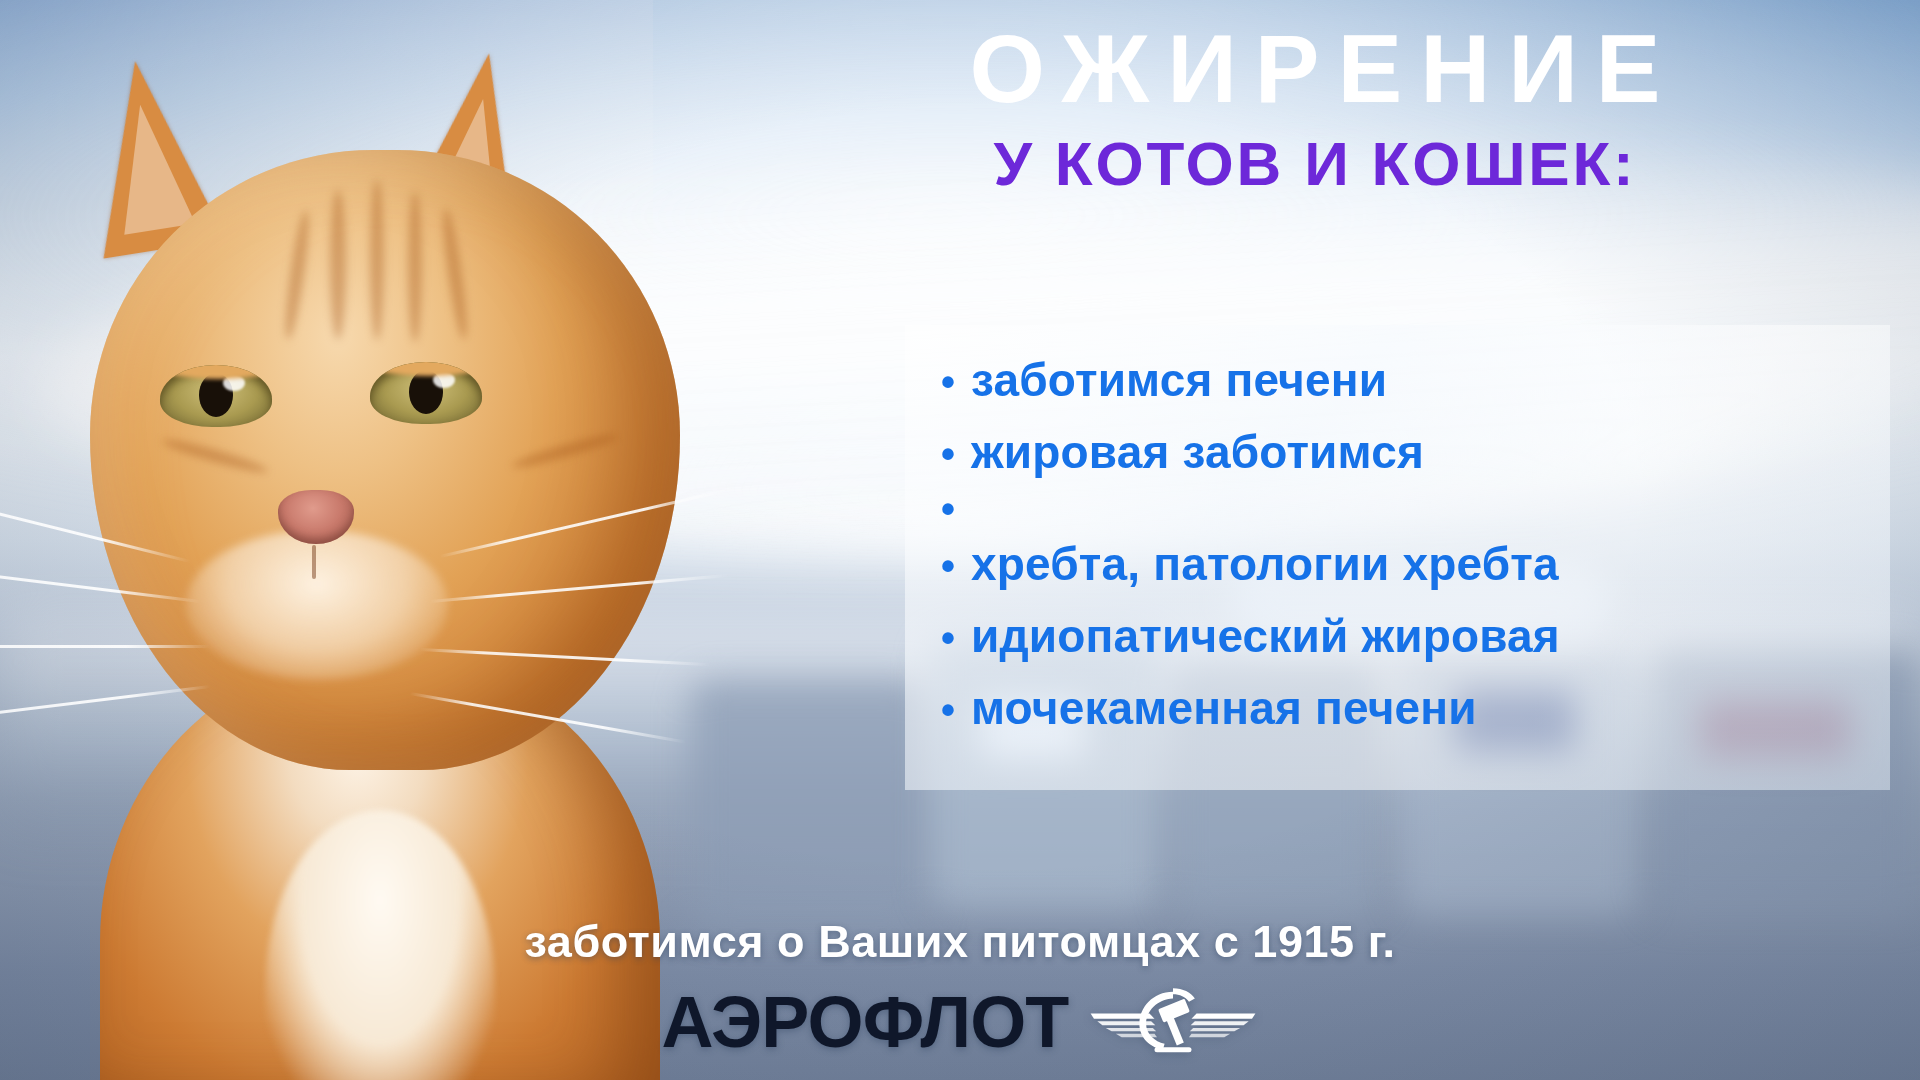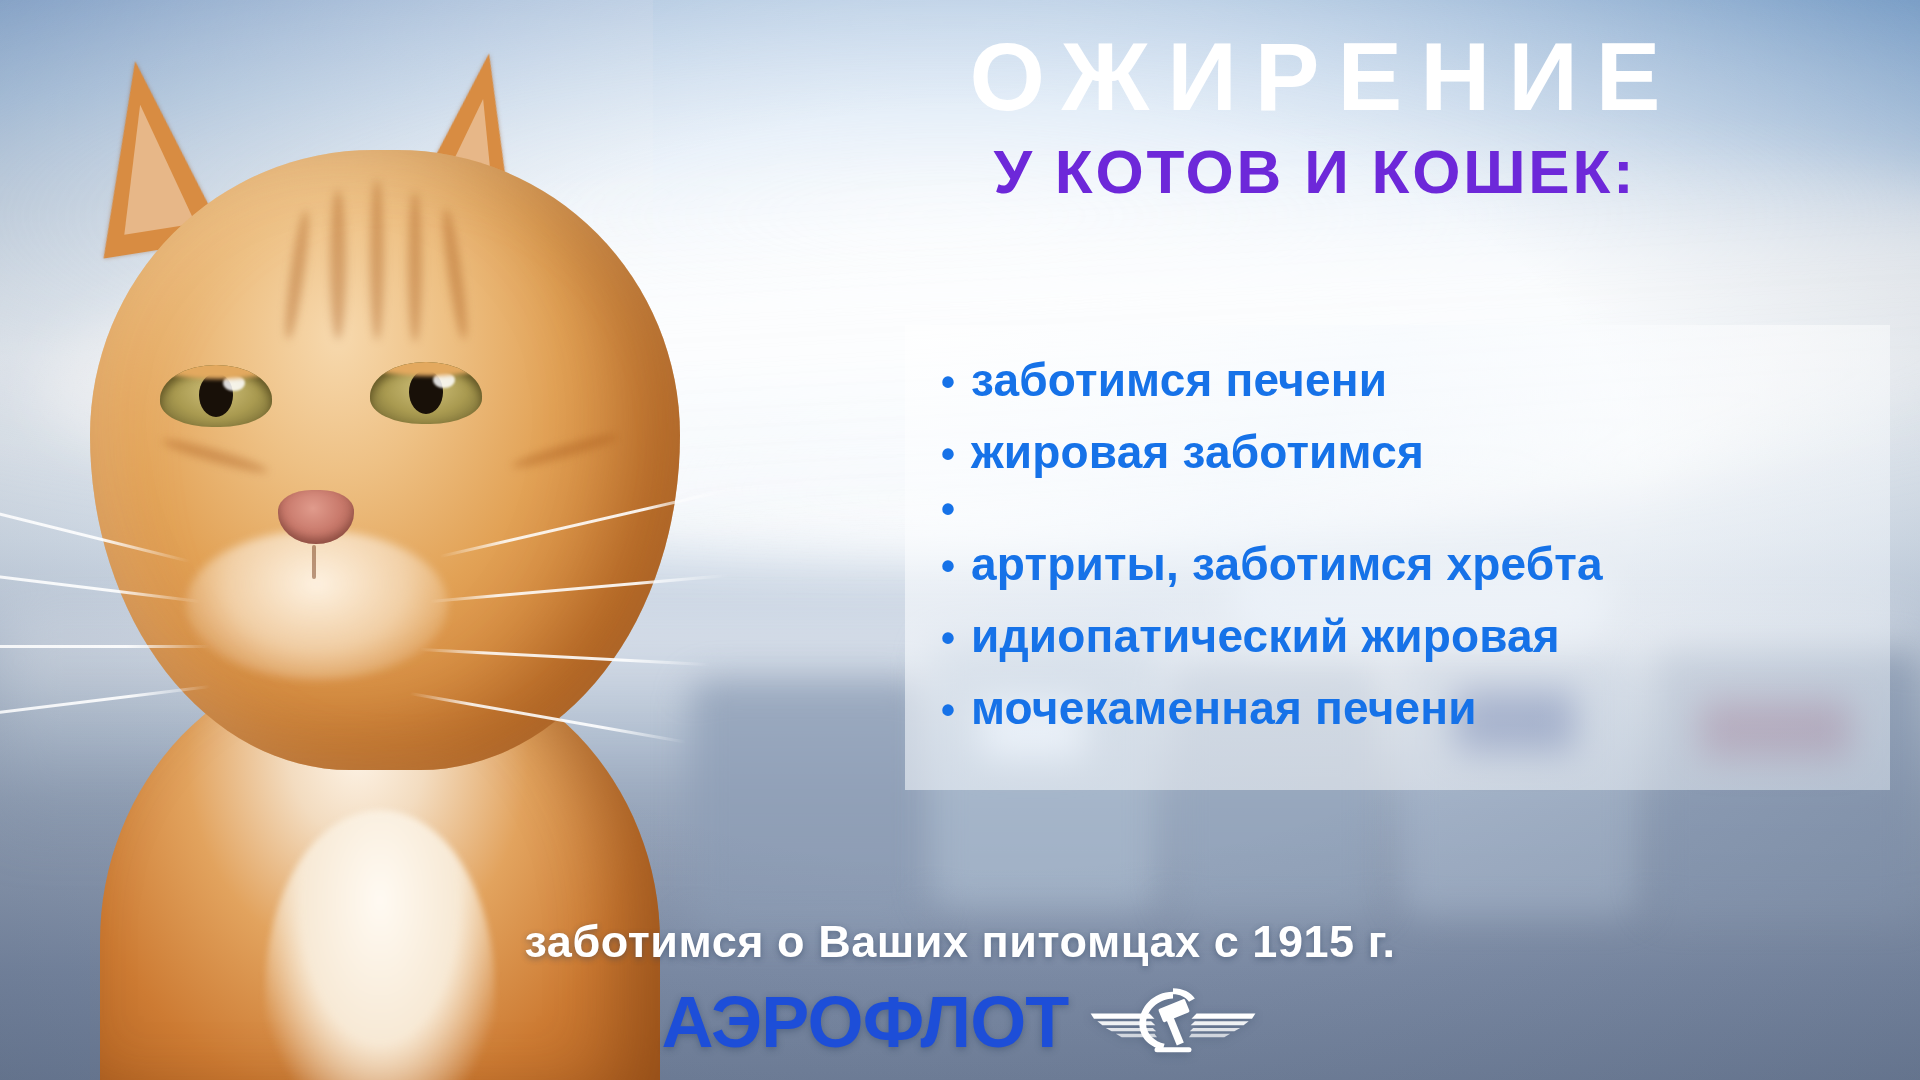--- a/index.html
+++ b/index.html
@@ -304,21 +304,21 @@
 
   
   .headline {
     position: absolute;
     left: 735px;
     top: 18px;
     width: 1160px;
     text-align: center;
   }
   .headline .title {
-    margin: 8px;
+    margin: 0;
     color: #ffffff;
     font-size: 97px;
     font-weight: 700;
     letter-spacing: 0.185em;
     line-height: 1.06;
     text-indent: 0.185em;
     white-space: nowrap;
   }
   .headline .subtitle {
     margin: 10px 0 0 0;
@@ -387,21 +387,21 @@
     position: absolute;
     left: 0;
     right: 0;
     top: 985px;
     display: flex;
     align-items: center;
     justify-content: center;
     gap: 20px;
   }
   .logo-word {
-    color: #1d4ed8;
+    color: #0f172a;
     font-size: 72px;
     font-weight: 700;
     letter-spacing: -0.012em;
     line-height: 1;
     text-shadow: 0 2px 7px rgba(40,60,90,0.4);
   }
   .logo-mark {
     width: 170px;
     height: 74px;
     flex: none;
@@ -489,21 +489,21 @@
       </li>
       <li>
         <span class="dot">•</span>
         <span>жировая заботимся</span>
       </li>
       <li>
         <span class="dot">•</span>
       </li>
       <li>
         <span class="dot">•</span>
-        <span>артриты, заботимся хребта</span>
+        <span>хребта, патологии хребта</span>
       </li>
       <li>
         <span class="dot">•</span>
         <span>идиопатический жировая</span>
       </li>
       <li>
         <span class="dot">•</span>
         <span>мочекаменная печени</span>
       </li>
     </ul>

